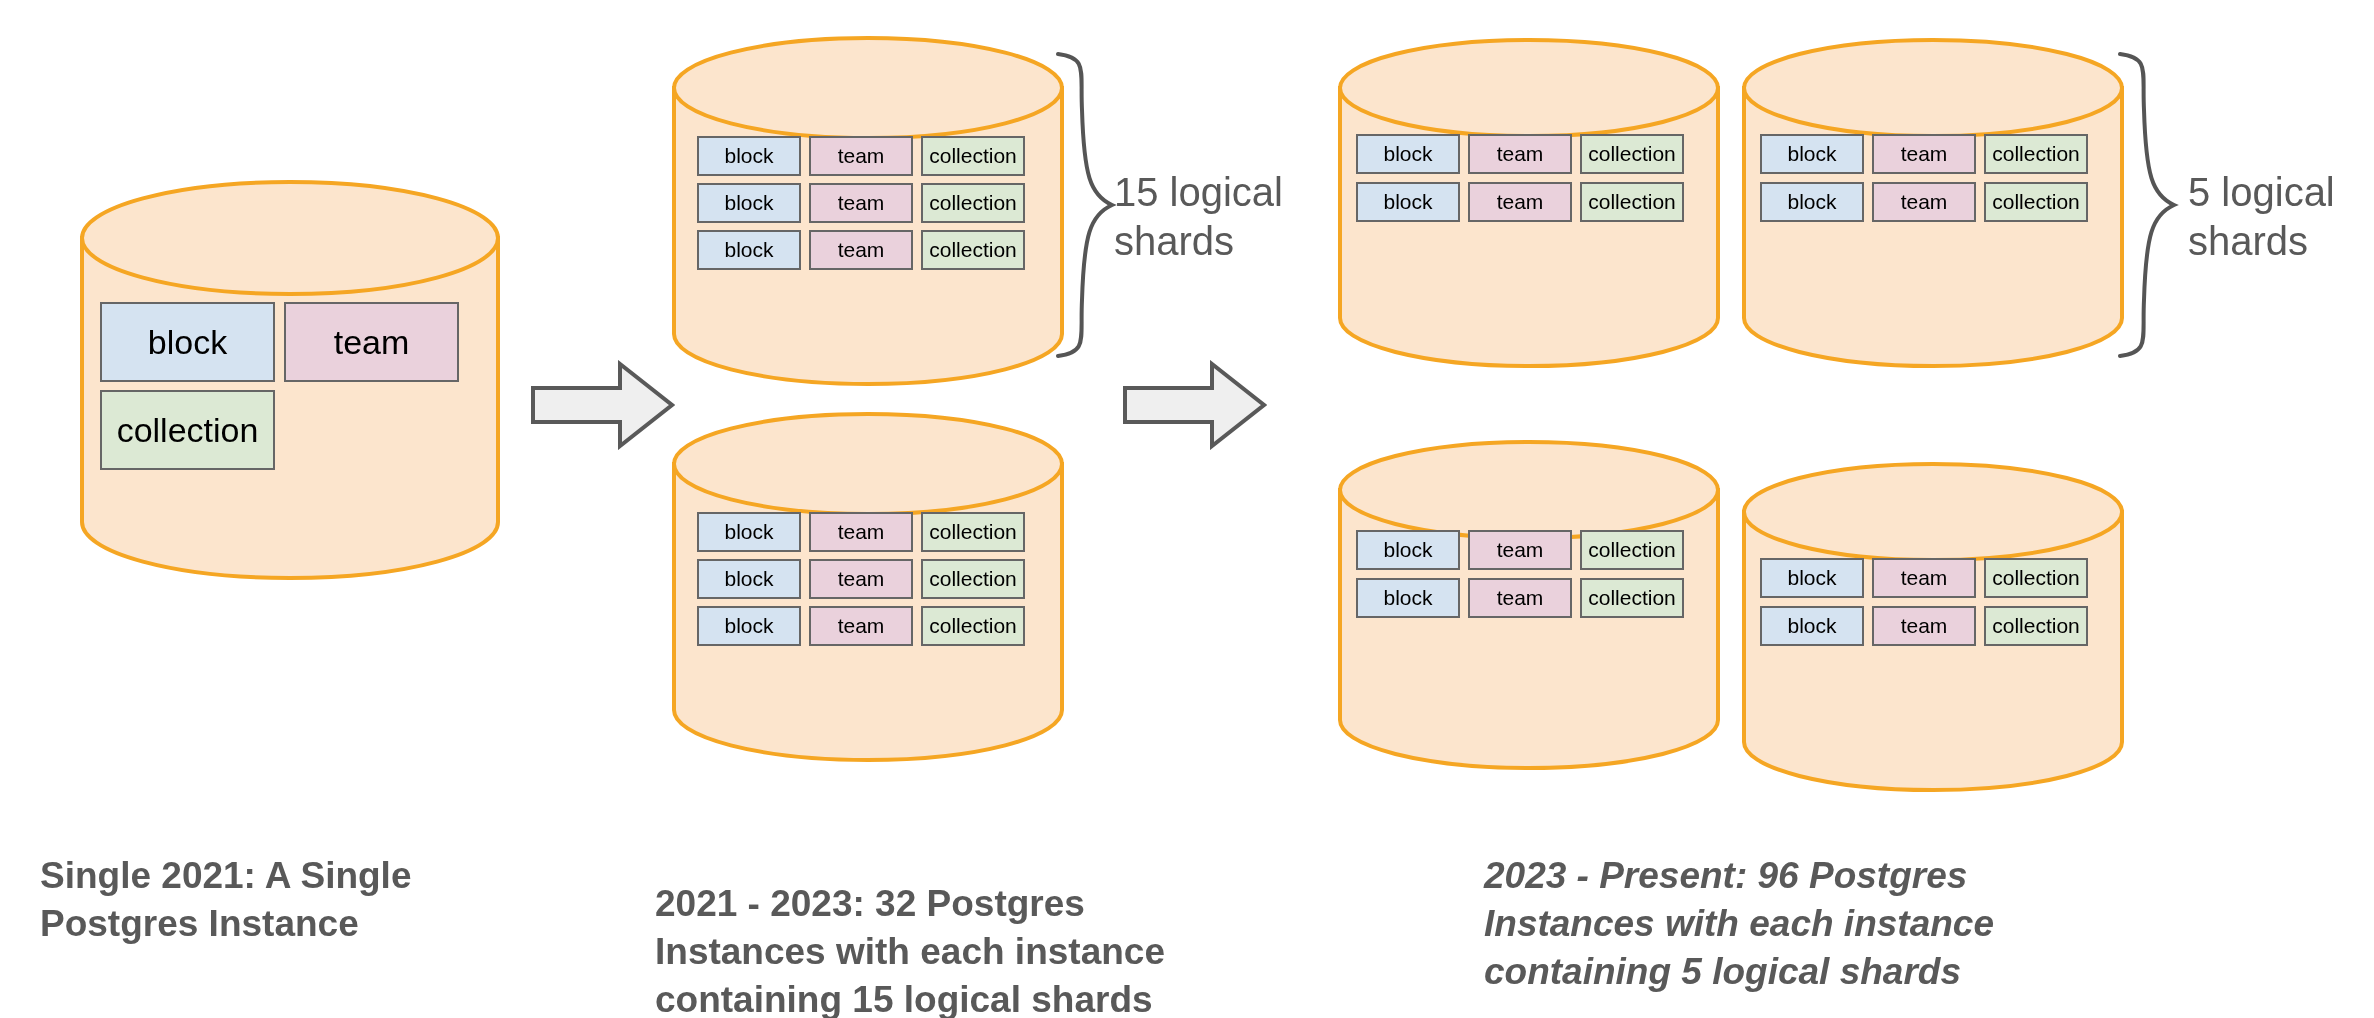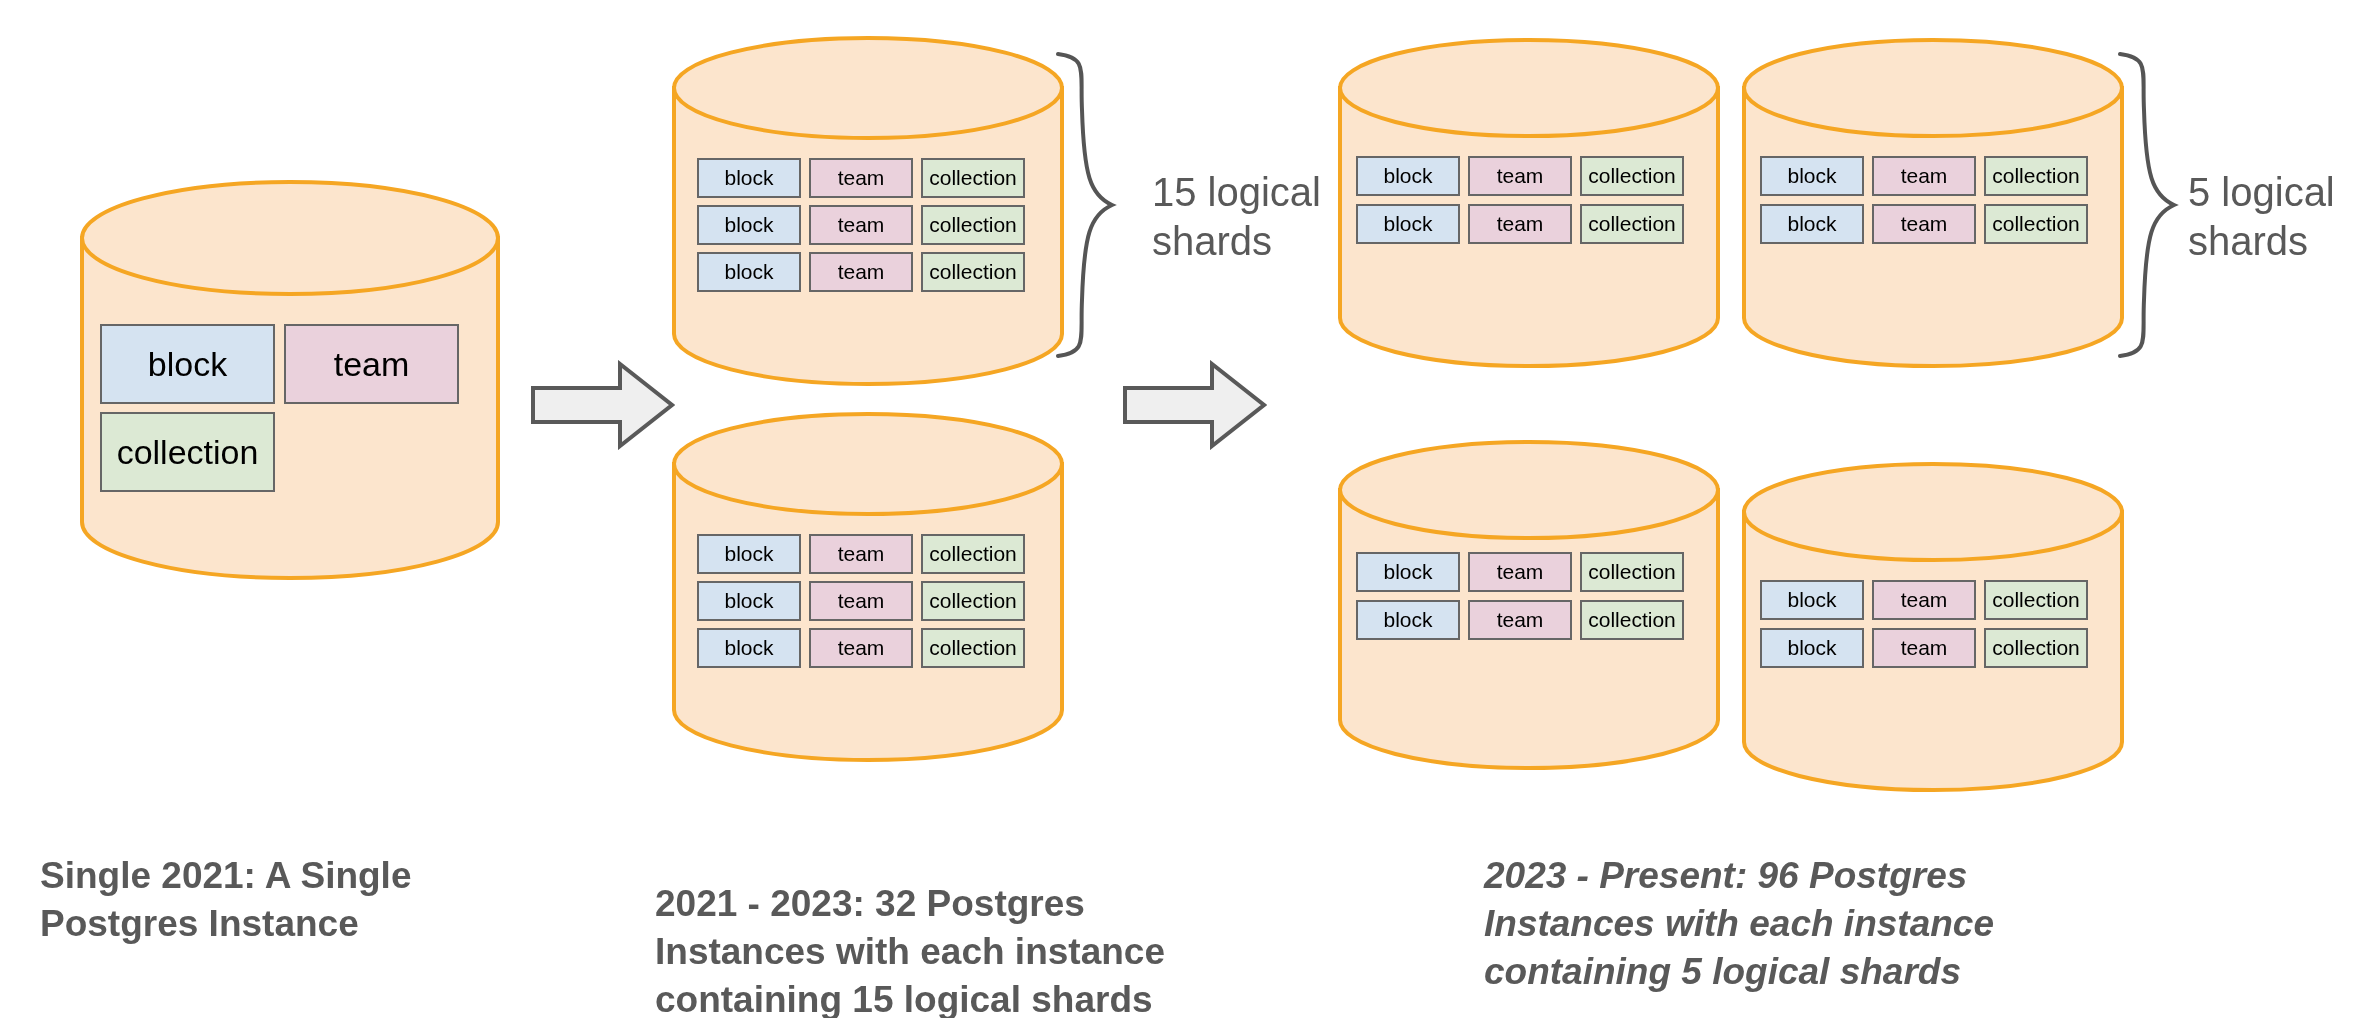--- a/index.html
+++ b/index.html
@@ -23,21 +23,20 @@
     position: absolute;
     left: 0;
     top: 0;
     width: 100%;
     height: 100%;
   }
   .cyl-grid {
     position: absolute;
     display: grid;
     gap: 6px 8px;
-    margin-top: 22px;
   }
 
   
   .shard {
     border: 2px solid #666666;
     box-sizing: border-box;
     display: flex;
     align-items: center;
     justify-content: center;
     color: #000000;
@@ -134,21 +133,21 @@
     <div class="shard collection" style="height:40px; font-size:21px;">collection</div>
   </div>
 </div>
 
 <div class="brace" style="left:1050px; top:50px; width:70px; height:310px;">
   <svg viewBox="0 0 70 310" width="70" height="310">
     <path d="M8,4 C38,8 30,20 32,60 C34,125 40,145 62,155
              C40,165 34,185 32,250 C30,290 38,302 8,306" fill="none" stroke="#555555" stroke-width="4" stroke-linecap="round"></path>
   </svg>
 </div>
-<div class="brace-label" style="left:1152px; top:168px; width:230px;">15 logical
+<div class="brace-label" style="left:1114px; top:168px; width:230px;">15 logical
 shards</div>
 
 <div class="caption" style="left:655px; top:880px; width:620px;">2021 - 2023: 32 Postgres
 Instances with each instance
 containing 15 logical shards</div>
 
 <div class="arrow" style="left:1122px; top:360px; width:145px; height:90px;">
   <svg viewBox="0 0 145 90" width="145" height="90">
     <path d="M3,28 L90,28 L90,4 L142,45 L90,86 L90,62 L3,62 Z" fill="#efefef" stroke="#595959" stroke-width="4" stroke-linejoin="miter"></path>
   </svg>

